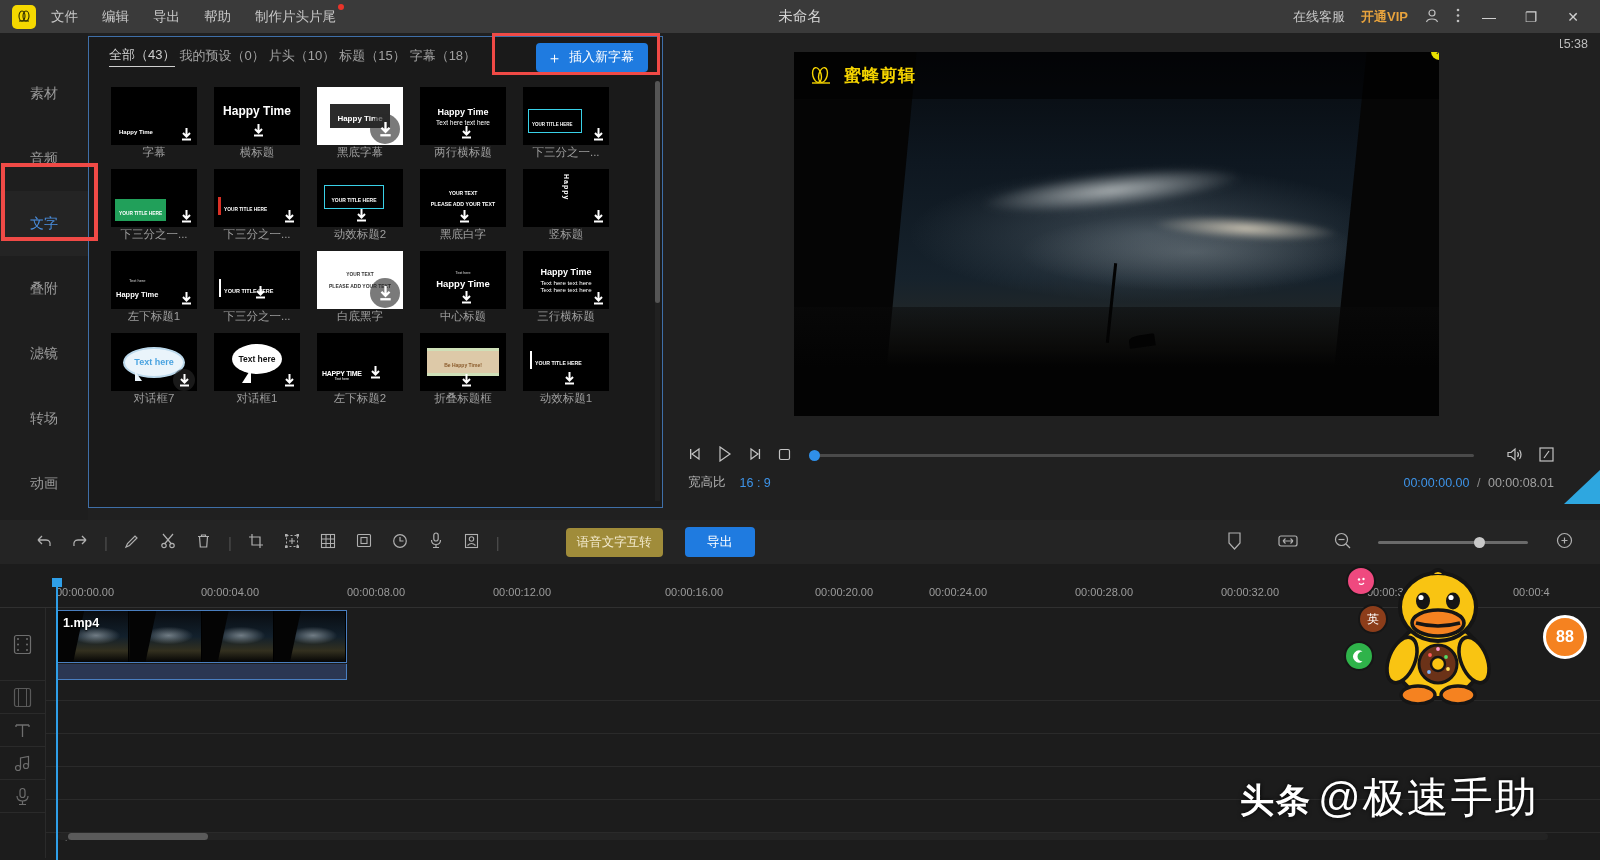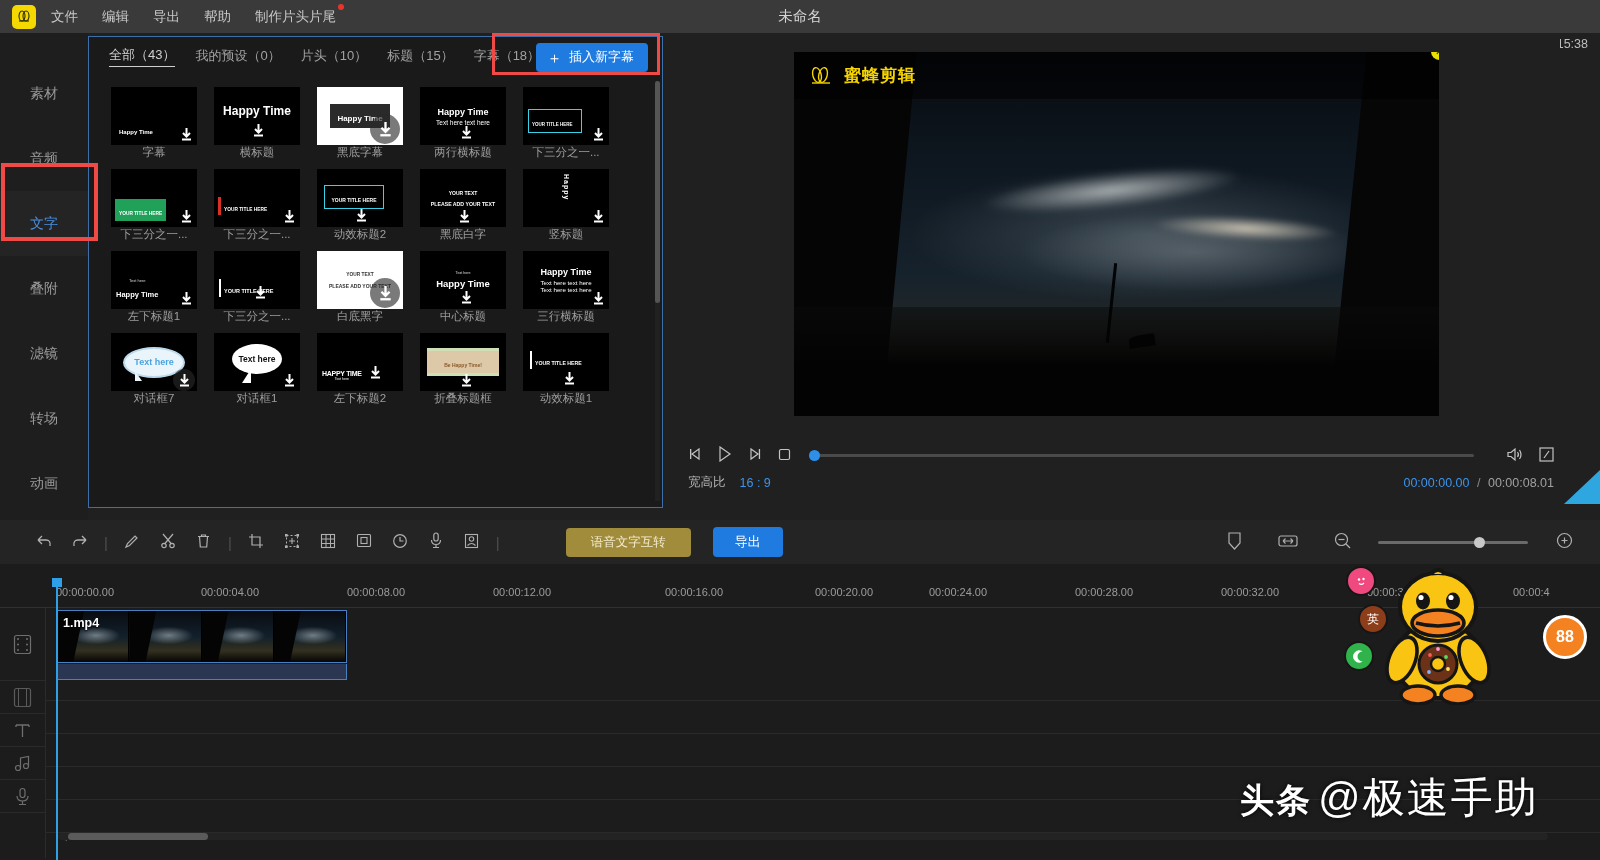--- a/index.html
+++ b/index.html
@@ -80,21 +80,21 @@
     position: absolute; left: 1px; top: 163px; width: 97px; height: 78px;
     border: 4px solid #f04a46; pointer-events: none; z-index: 40;
   }
 
   
   .library {
     position: absolute; left: 88px; top: 36px; width: 575px; height: 472px;
     background: #1a1a1a; border: 1px solid #3f6fa8;
   }
   .lib-tabs {
-    height: 38px; display: flex; align-items: center; padding-left: 20px; gap: 20px;
+    height: 38px; display: flex; align-items: center; padding-left: 20px; gap: 4px;
     position: relative;
   }
   .lib-tab { color: #a2a2a2; font-size: 13px; cursor: default; white-space: nowrap; }
   .lib-tab.active { color: #cfcfcf; border-bottom: 1px solid #cfcfcf; padding-bottom: 2px; }
   .insert-btn {
     position: absolute; right: 14px; top: 6px;
     background: #1f7be0; color: #fff; font-size: 13px;
     padding: 5px 14px 6px 11px; border-radius: 4px;
     display: flex; align-items: center; gap: 7px; cursor: default;
     white-space: nowrap;
@@ -230,21 +230,21 @@
     position: absolute; left: 0; top: 520px; width: 1600px; height: 44px;
     background: #242424; display: flex; align-items: center;
   }
   .tb-icon {
     color: #b0b0b0; font-size: 16px; width: 36px; text-align: center;
     cursor: default; line-height: 1;
   }
   .tb-sep { color: #4e4e4e; margin: 0 6px; font-size: 15px; }
   .pill-gold {
     background: #a08c3a; color: #f4ecd0; font-size: 12.5px;
-    padding: 6px 25px; border-radius: 4px; margin-left: 60px; cursor: default;
+    padding: 6px 11px; border-radius: 4px; margin-left: 60px; cursor: default;
     white-space: nowrap;
   }
   .pill-blue {
     background: #1f7be0; color: #fff; font-size: 13px;
     padding: 6px 22px; border-radius: 4px; margin-left: 22px; cursor: default;
   }
   .tb-right {
     margin-left: auto; display: flex; align-items: center;
     gap: 18px; padding-right: 18px;
   }
@@ -373,20 +373,40 @@
       <div class="menu-item"><span>文件</span></div>
       <div class="menu-item"><span>编辑</span></div>
       <div class="menu-item"><span>导出</span></div>
       <div class="menu-item"><span>帮助</span></div>
       <div class="menu-item">
         <span>制作片头片尾</span>
         <span class="dot"></span>
       </div>
     </div>
     <div class="title-center">未命名</div>
+    <div class="title-right">
+      <span class="tr-text">在线客服</span>
+      <span class="tr-vip">开通VIP</span>
+      <span class="ico-btn">
+        <svg width="16" height="16" viewBox="0 0 16 16">
+            <circle cx="8" cy="5" r="3" fill="none" stroke="#c0c0c0" stroke-width="1.2"></circle>
+            <path d="M2.5 14 C3.5 10 12.5 10 13.5 14" fill="none" stroke="#c0c0c0" stroke-width="1.2"></path>
+          </svg>
+      </span>
+      <span class="ico-btn">
+        <svg width="4" height="15" viewBox="0 0 4 15">
+            <circle cx="2" cy="2" r="1.3" fill="#c0c0c0"></circle>
+            <circle cx="2" cy="7.5" r="1.3" fill="#c0c0c0"></circle>
+            <circle cx="2" cy="13" r="1.3" fill="#c0c0c0"></circle>
+          </svg>
+      </span>
+      <span class="win-btn">—</span>
+      <span class="win-btn">❐</span>
+      <span class="win-btn">✕</span>
+    </div>
   </div>
 
   <div class="subbar">
     <div class="recent-save">
       <span class="chk-circle"></span>
       <span>最近保存</span>
       <span>15:38</span>
     </div>
   </div>
 

